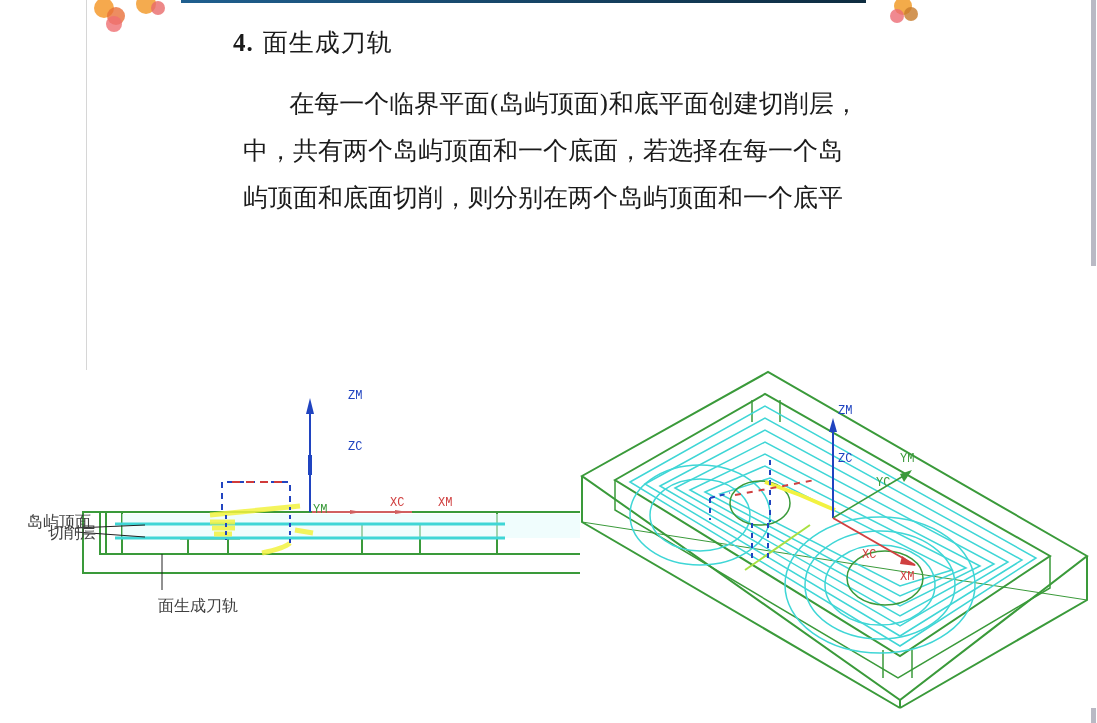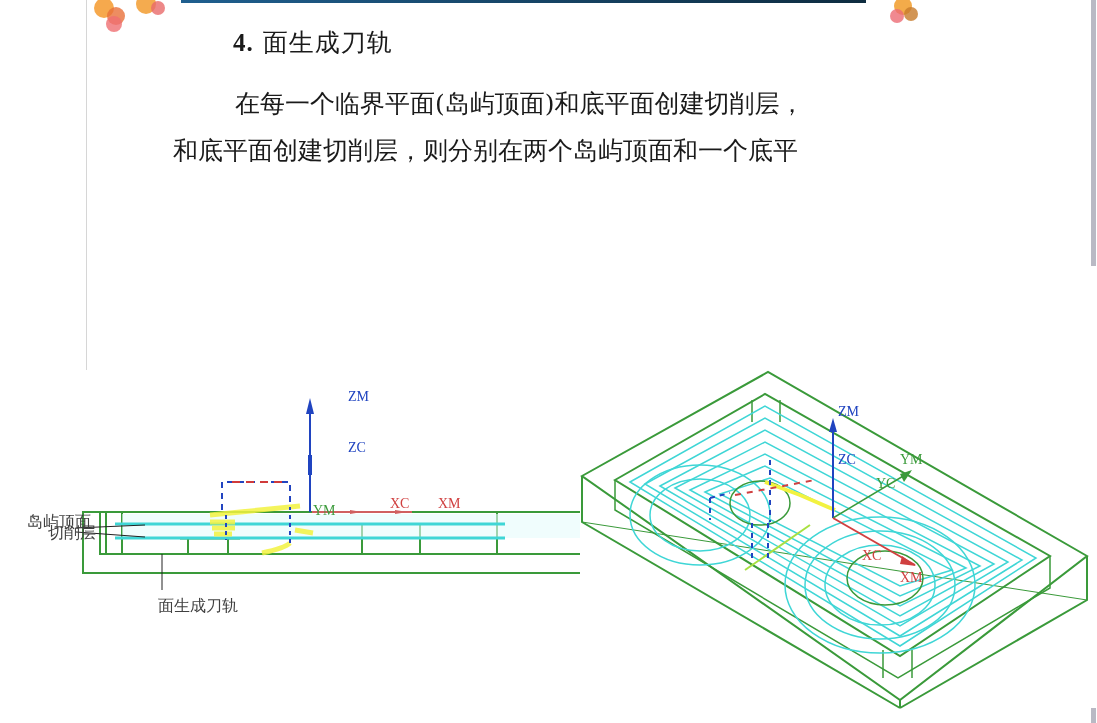--- a/index.html
+++ b/index.html
@@ -20,37 +20,37 @@
   .leaf { position: absolute; }
   .heading {
     position: absolute; left: 233px; top: 26px;
     font-size: 25px; color: #1a1a1a; letter-spacing: 1px;
   }
   .heading .num { font-weight: bold; font-family: "Liberation Serif", serif; }
   .para {
     position: absolute; left: 173px; top: 80px; width: 740px;
     font-size: 25px; line-height: 47px; color: #1a1a1a;
   }
-  .para .line { white-space: nowrap; height: 47px; }
+  .para .line { white-space: nowrap; height: 47px; text-align: center; }
   .para .line.indent { padding-left: 62px; }
   .right-scroll {
     position: absolute; left: 1091px; top: 0; width: 5px; height: 266px;
     background: #b9b9c4;
   }
   .right-scroll2 {
     position: absolute; left: 1091px; top: 708px; width: 5px; height: 15px;
     background: #b9b9c4;
   }
   .fig { position: absolute; }
   .label {
     position: absolute; font-size: 16px; color: #404040;
     font-family: "DejaVu Sans", "Liberation Sans", sans-serif; white-space: nowrap; padding-left: 27px;
   }
   .axis-label {
-    position: absolute; font-size: 14px; font-family: Liberation Serif, serif;
+    position: absolute; font-size: 12px; font-family: Liberation Mono, monospace;
   }
 </style>
 </head>
 <body>
 
 <div class="slide"></div>
 <div class="top-bar"></div>
 
 <svg class="leaf" style="left:86px;top:0" width="90" height="40">
   <circle cx="18" cy="8" r="10" fill="#f5a03a" opacity="0.9"></circle>
@@ -65,21 +65,22 @@
   <circle cx="26" cy="14" r="7" fill="#c77a2a" opacity="0.8"></circle>
 </svg>
 
 <div class="heading">
   <span class="num">4.</span>
   <span>面生成刀轨</span>
 </div>
 
 <div class="para">
   <div class="line indent">在每一个临界平面(岛屿顶面)和底平面创建切削层，</div>
-  <div class="line">和底平面创建切削层，则分别在两个岛屿顶面和一个底平</div>
+  <div class="line">中，共有两个岛屿顶面和一个底面，若选择在每一个岛</div>
+  <div class="line">屿顶面和底面切削，则分别在两个岛屿顶面和一个底平</div>
 </div>
 
 <div class="right-scroll"></div>
 <div class="right-scroll2"></div>
 
 <svg class="fig" style="left:0;top:370px" width="580" height="260">
 
   <rect x="83" y="142" width="500" height="61" fill="none" stroke="#3a9a3a" stroke-width="2"></rect>
 
   <rect x="100" y="142" width="483" height="42" fill="none" stroke="#3a9a3a" stroke-width="2"></rect>

